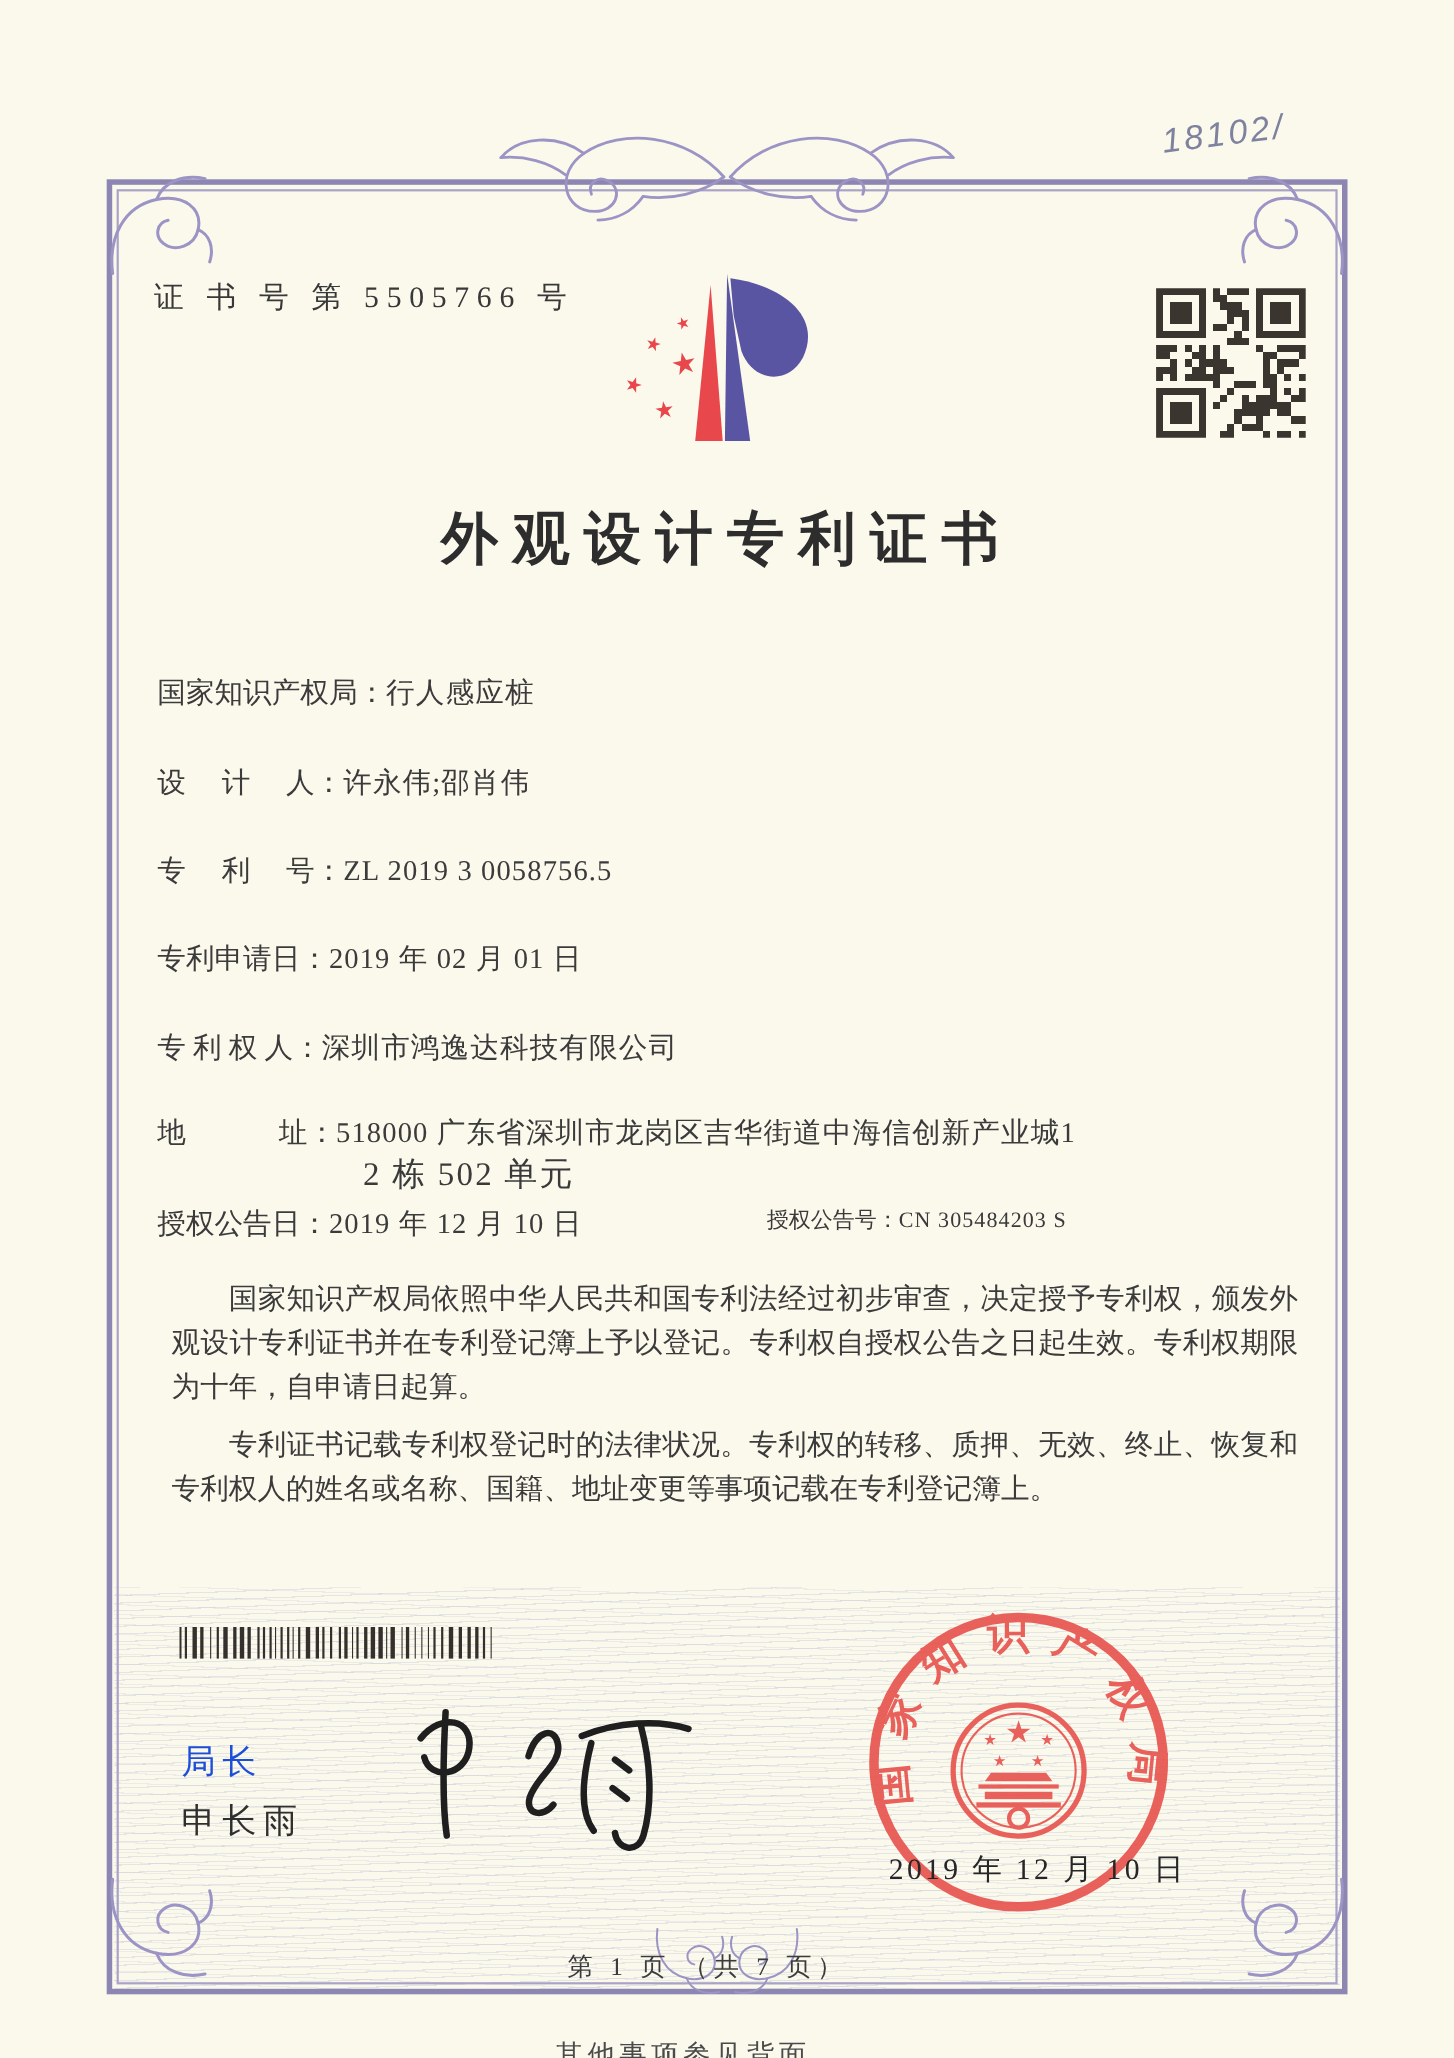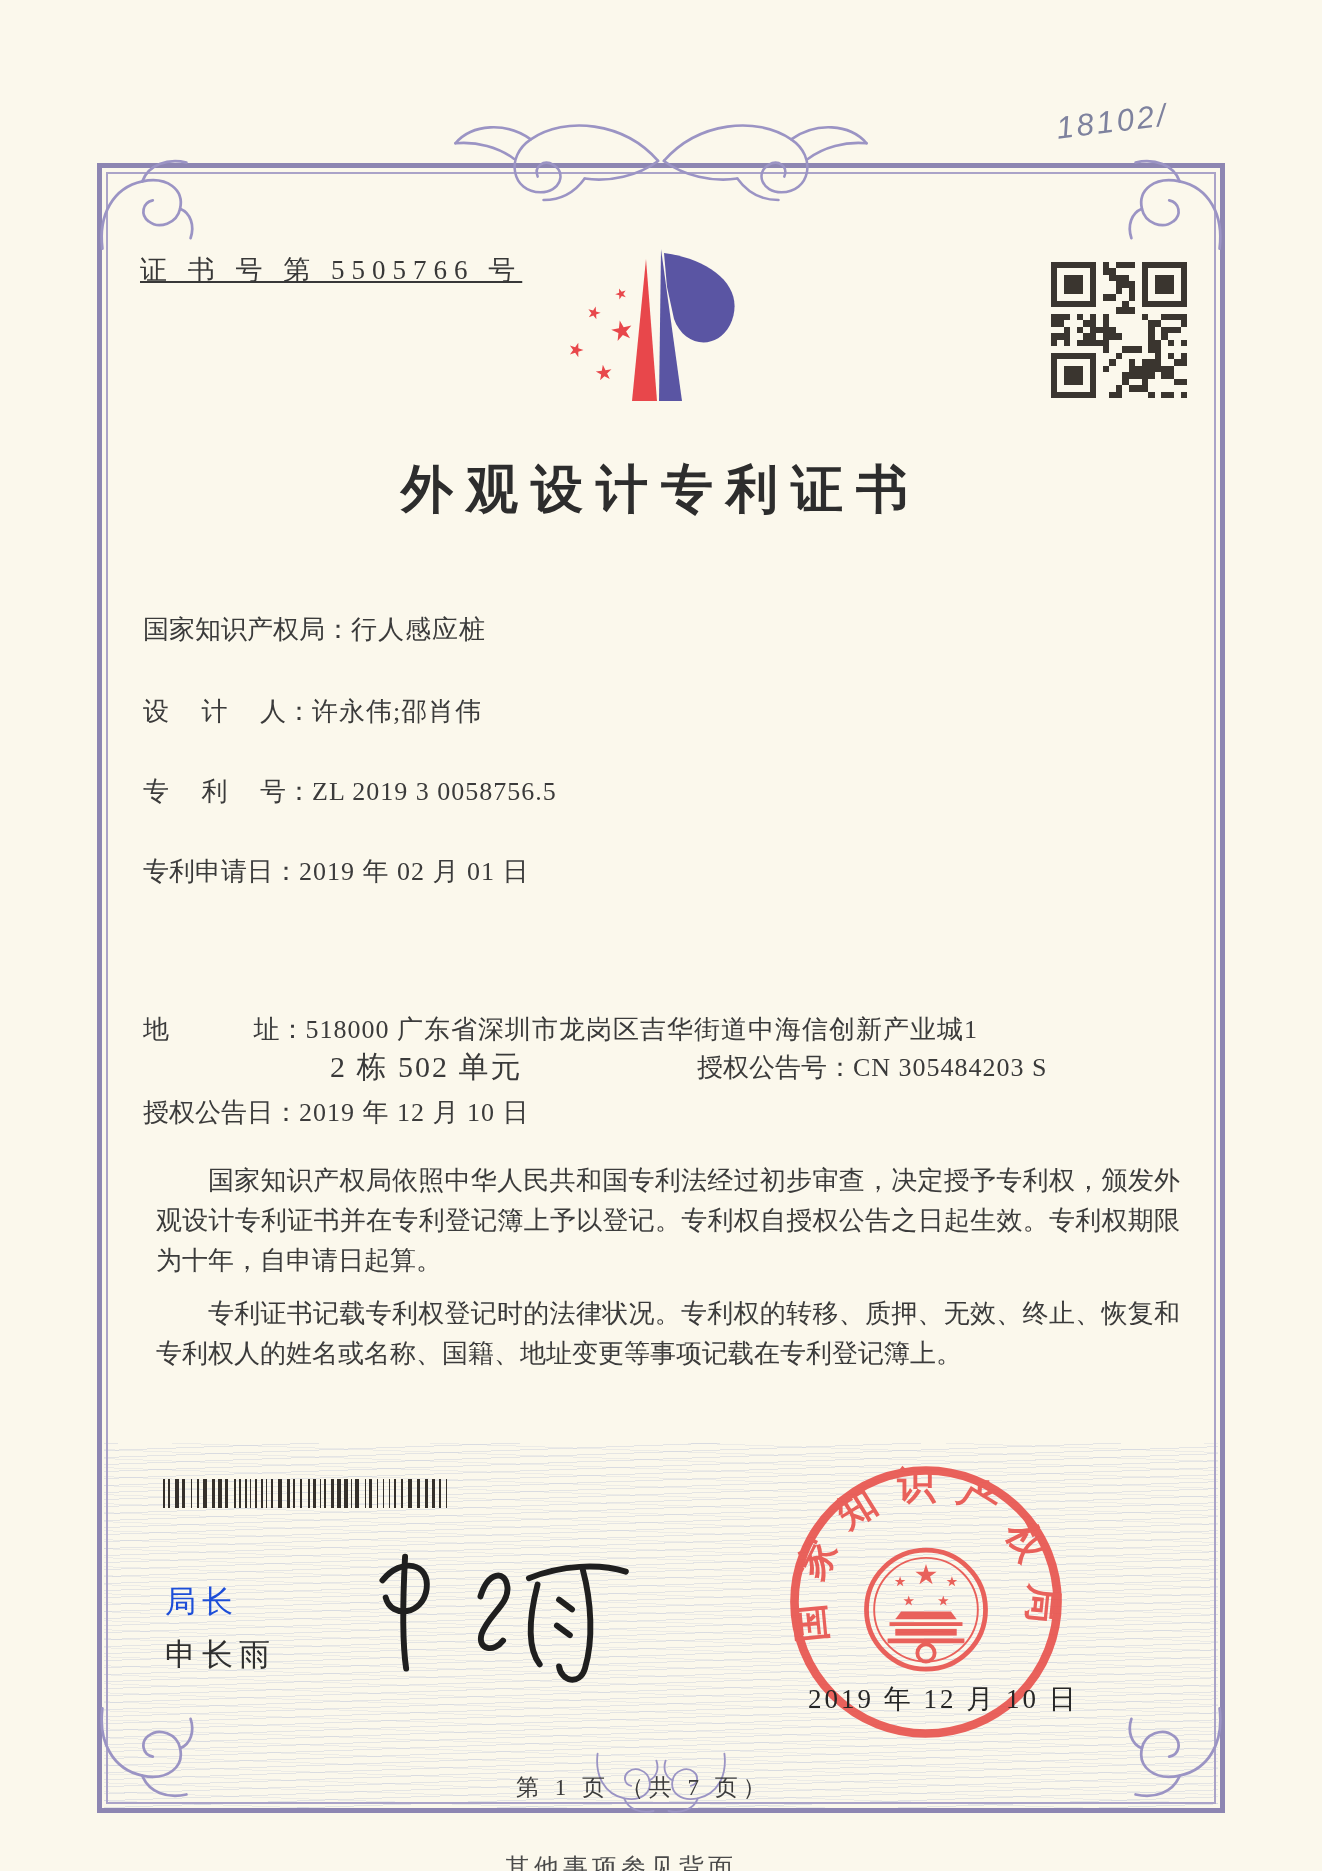--- a/index.html
+++ b/index.html
@@ -24,33 +24,33 @@
       repeating-linear-gradient(182deg, rgba(168,178,208,0.18) 0 1px, transparent 1px 9px);
   }
   .handwritten-note{
     position:absolute;left:1056px;top:104px;
     font-family:"Liberation Sans","DejaVu Sans",sans-serif;
     font-style:italic;font-size:31px;color:#7e829e;
     transform:rotate(-7deg);letter-spacing:3px;
   }
   .cert-no{
     position:absolute;left:140px;top:252px;
-    font-size:27px;letter-spacing:7px;color:#383838;text-decoration:underline;
+    font-size:27px;letter-spacing:7px;color:#383838;
   }
   .logo{position:absolute;left:558px;top:243px;width:225px;height:158px;}
   .qr{position:absolute;left:1051px;top:262px;width:136px;height:136px;}
   .doc-title{
     position:absolute;left:0;top:455px;width:100%;
     text-align:center;font-size:52px;font-weight:bold;color:#2d2d2d;
     letter-spacing:13px;
   }
   .frow{position:absolute;left:143px;font-size:26px;color:#3b3b3b;white-space:nowrap;}
   .fvalue{letter-spacing:1px;}
   .addr2{position:absolute;left:330px;top:1047px;font-size:30px;letter-spacing:2px;}
-  .grant-num{position:absolute;left:697px;top:1050px;font-size:26px;white-space:nowrap;}
+  .grant-num{position:absolute;left:697px;top:1095px;font-size:20px;white-space:nowrap;}
   .bodytext{
     position:absolute;left:143px;top:1148px;width:1050px;
     font-size:26px;line-height:40px;text-align:justify;color:#3b3b3b;
   }
   .bodytext p{margin:13px;text-indent:2em;}
   .barcode{position:absolute;left:163px;top:1479px;width:289px;height:29px;}
   .sig-title{position:absolute;left:165px;top:1581px;font-size:31px;color:#1d4ed8;letter-spacing:6px;}
   .sig-name{position:absolute;left:165px;top:1634px;font-size:31px;color:#2f2f2f;letter-spacing:6px;}
   .signature{position:absolute;left:362px;top:1548px;width:280px;height:140px;}
   .seal{position:absolute;left:782px;top:1458px;width:288px;height:288px;opacity:.9;}
@@ -285,20 +285,23 @@
   </div>
   <div class="frow" style="top:694px">
     <span>设　 计　 人：</span><span class="fvalue">许永伟;邵肖伟</span>
   </div>
   <div class="frow" style="top:774px">
     <span>专　 利　 号：</span><span class="fvalue">ZL 2019 3 0058756.5</span>
   </div>
   <div class="frow" style="top:854px">
     <span>专利申请日：</span><span class="fvalue">2019 年 02 月 01 日</span>
   </div>
+  <div class="frow" style="top:935px">
+    <span>专 利 权 人：</span><span class="fvalue">深圳市鸿逸达科技有限公司</span>
+  </div>
   <div class="frow" style="top:1012px">
     <span>地　　　 址：</span><span class="fvalue">518000 广东省深圳市龙岗区吉华街道中海信创新产业城1</span>
   </div>
   <div class="addr2">2 栋 502 单元</div>
 
   <div class="frow" style="top:1095px">
     <span>授权公告日：</span><span class="fvalue">2019 年 12 月 10 日</span>
   </div>
   <div class="grant-num">
     <span>授权公告号：</span><span class="fvalue">CN 305484203 S</span>

